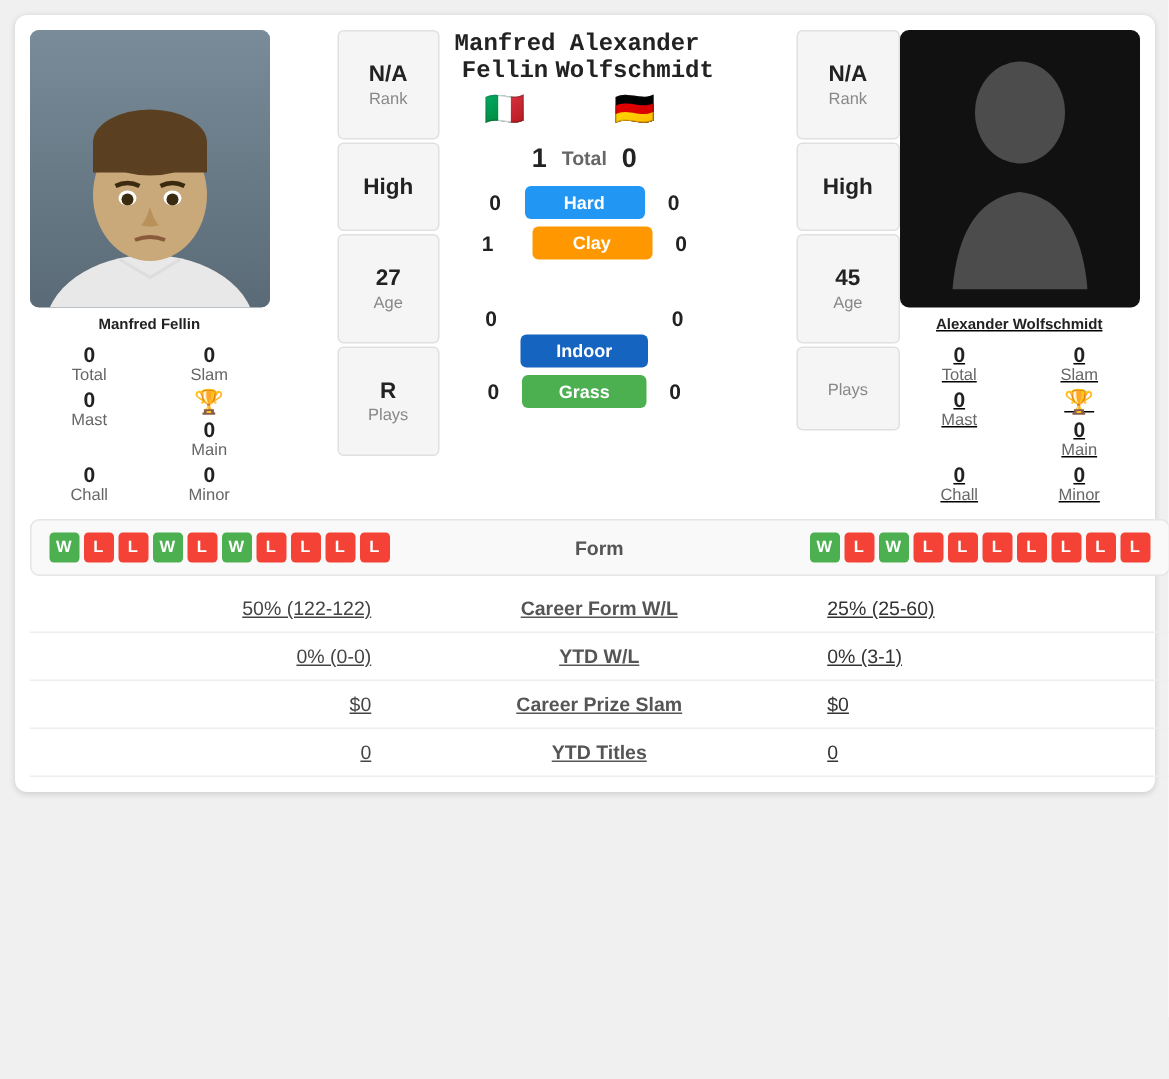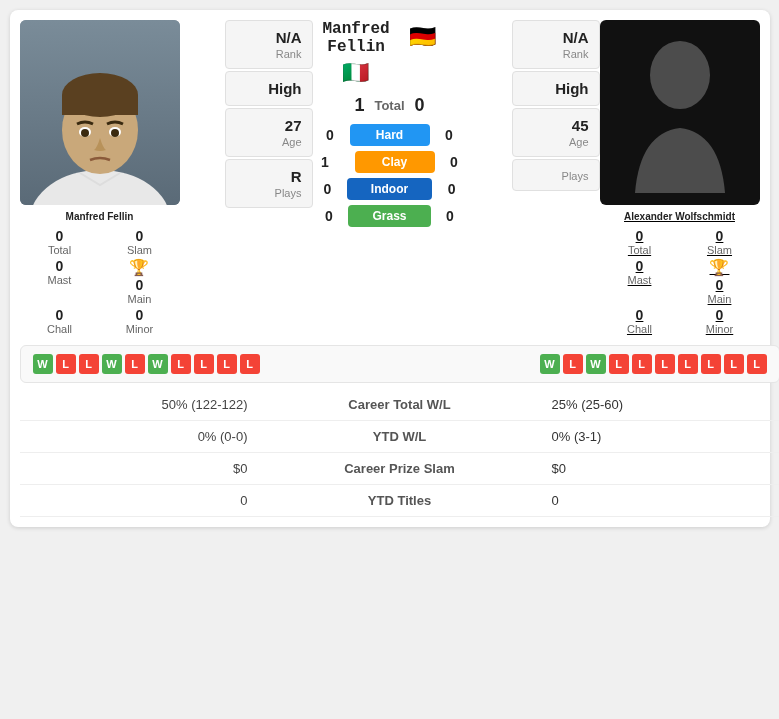--- a/index.html
+++ b/index.html
@@ -90,22 +90,22 @@
       width: 150px;
       display: flex;
       flex-direction: column;
       gap: 2px;
     }
 
     .stat-box {
       background: #f5f5f5;
       border: 1px solid #e0e0e0;
       border-radius: 4px;
-      padding: 8px 10px;
-      text-align: right;
+      padding: 20px 10px;
+      text-align: center;
       flex: 1;
       margin-left: 45px;
     }
 
     .stat-box .val {
       font-size: 15px;
       font-weight: bold;
       color: #222;
     }
 
@@ -194,21 +194,21 @@
       padding: 4px 24px;
       border-radius: 4px;
       font-size: 12px;
       font-weight: bold;
       min-width: 80px;
       text-align: center;
     }
 
     .surface-btn.hard { background: #2196F3; }
     .surface-btn.clay { background: #FF9800; margin-left: 10px; }
-    .surface-btn.indoor { background: #1565C0; }
+    .surface-btn.indoor { background: #1565C0; margin-top: 45px; }
     .surface-btn.grass { background: #4CAF50; }
 
     
     .form-section {
       background: #f9f9f9;
       border: 1px solid #e5e5e5;
       border-radius: 6px;
       padding: 8px 12px;
       margin-top: 10px;
       width: 760px;
@@ -257,20 +257,21 @@
       font-size: 13px;
     }
 
     .stats-table tr {
       border-bottom: 1px solid #eee;
     }
 
     .stats-table td {
       padding: 8px 12px;
       color: #333;
+      text-decoration: underline;
     }
 
     .stats-table td:first-child {
       text-align: right;
       width: 240px;
       color: #444;
     }
 
     .stats-table td:nth-child(2) {
       text-align: center;
@@ -414,20 +415,21 @@
     </div>
 
     <div class="center-col">
 
       <div class="player-header">
         <div style="text-align:center; flex:1;">
           <div class="player-name-top">Manfred<br>Fellin</div>
           <div class="flag">🇮🇹</div>
         </div>
         <div style="text-align:center; flex:1;">
+          <div class="player-name-top">Alexander<br>Wolfschmidt</div>
           <div class="flag">🇩🇪</div>
         </div>
       </div>
 
       <div class="total-row">
         <span class="total-score">1</span>
         <span class="total-label">Total</span>
         <span class="total-score">0</span>
       </div>
 
@@ -523,41 +525,42 @@
         <div class="form-badge l">L</div>
         <div class="form-badge w">W</div>
         <div class="form-badge l">L</div>
         <div class="form-badge w">W</div>
         <div class="form-badge l">L</div>
         <div class="form-badge l">L</div>
         <div class="form-badge l">L</div>
         <div class="form-badge l">L</div>
       </div>
 
+      <div class="form-center-label">Form</div>
 
       <div class="form-badges-group">
         <div class="form-badge w">W</div>
         <div class="form-badge l">L</div>
         <div class="form-badge w">W</div>
         <div class="form-badge l">L</div>
         <div class="form-badge l">L</div>
         <div class="form-badge l">L</div>
         <div class="form-badge l">L</div>
         <div class="form-badge l">L</div>
         <div class="form-badge l">L</div>
         <div class="form-badge l">L</div>
       </div>
     </div>
   </div>
 
   <table class="stats-table">
     <tbody>
         <tr>
       <td>50% (122-122)</td>
-      <td>Career Total W/L</td>
+      <td>Career Form W/L</td>
       <td>25% (25-60)</td>
     </tr>
     <tr>
       <td>0% (0-0)</td>
       <td>YTD W/L</td>
       <td>0% (3-1)</td>
     </tr>
     <tr>
       <td>$0</td>
       <td>Career Prize Slam</td>

